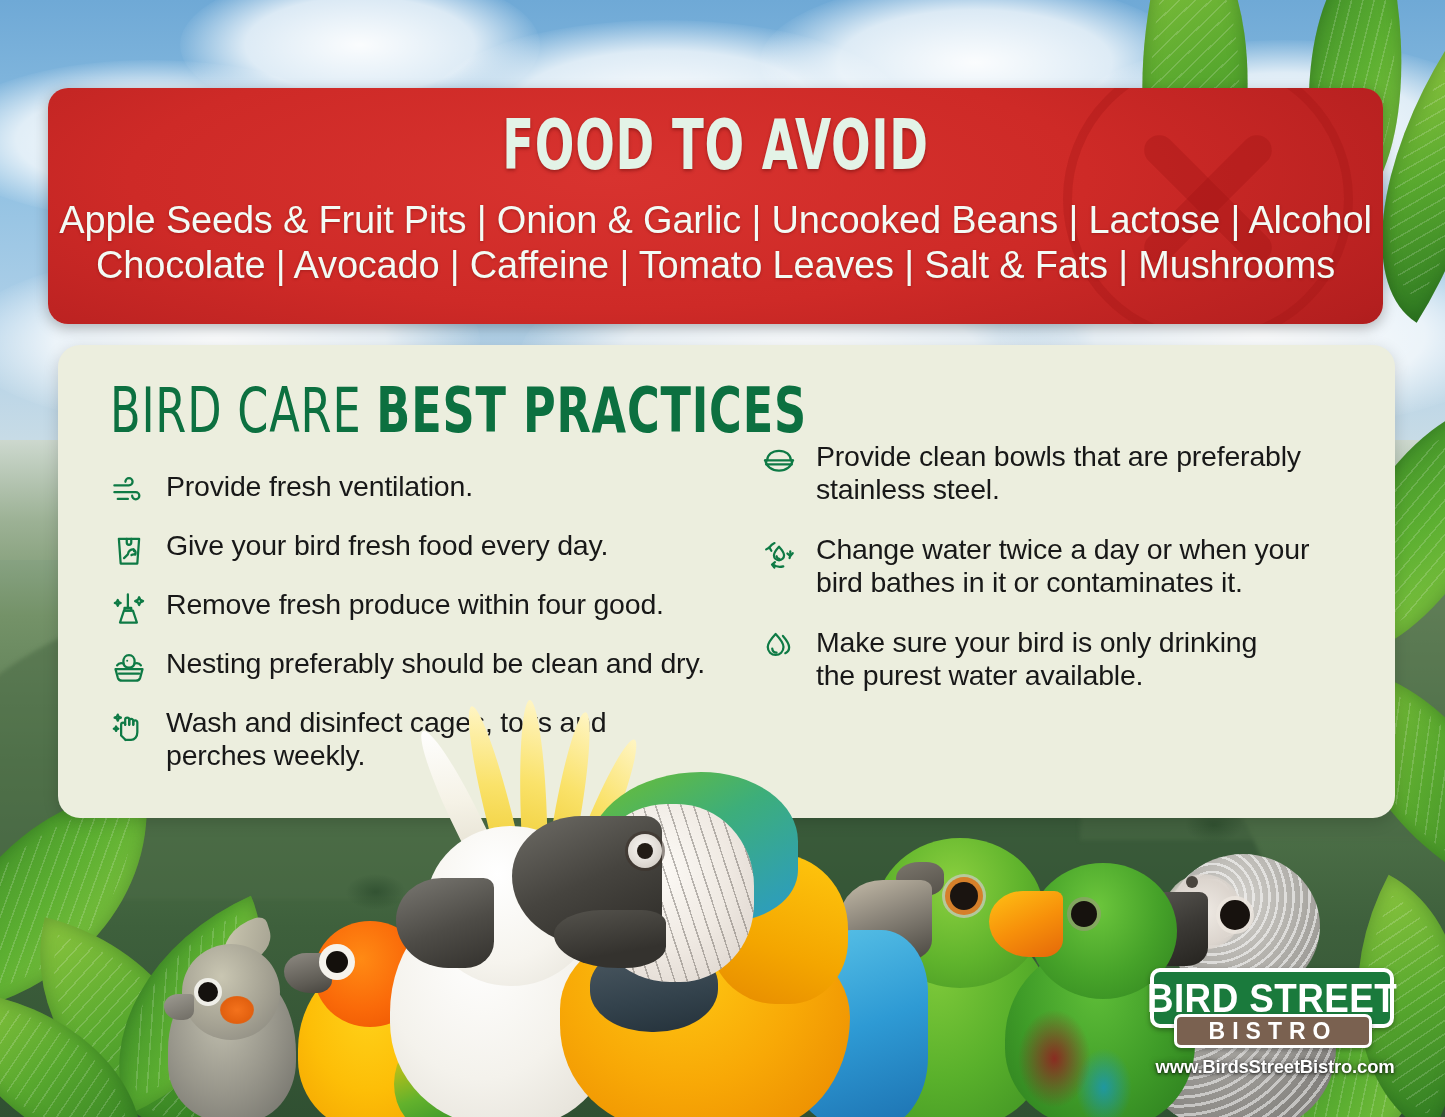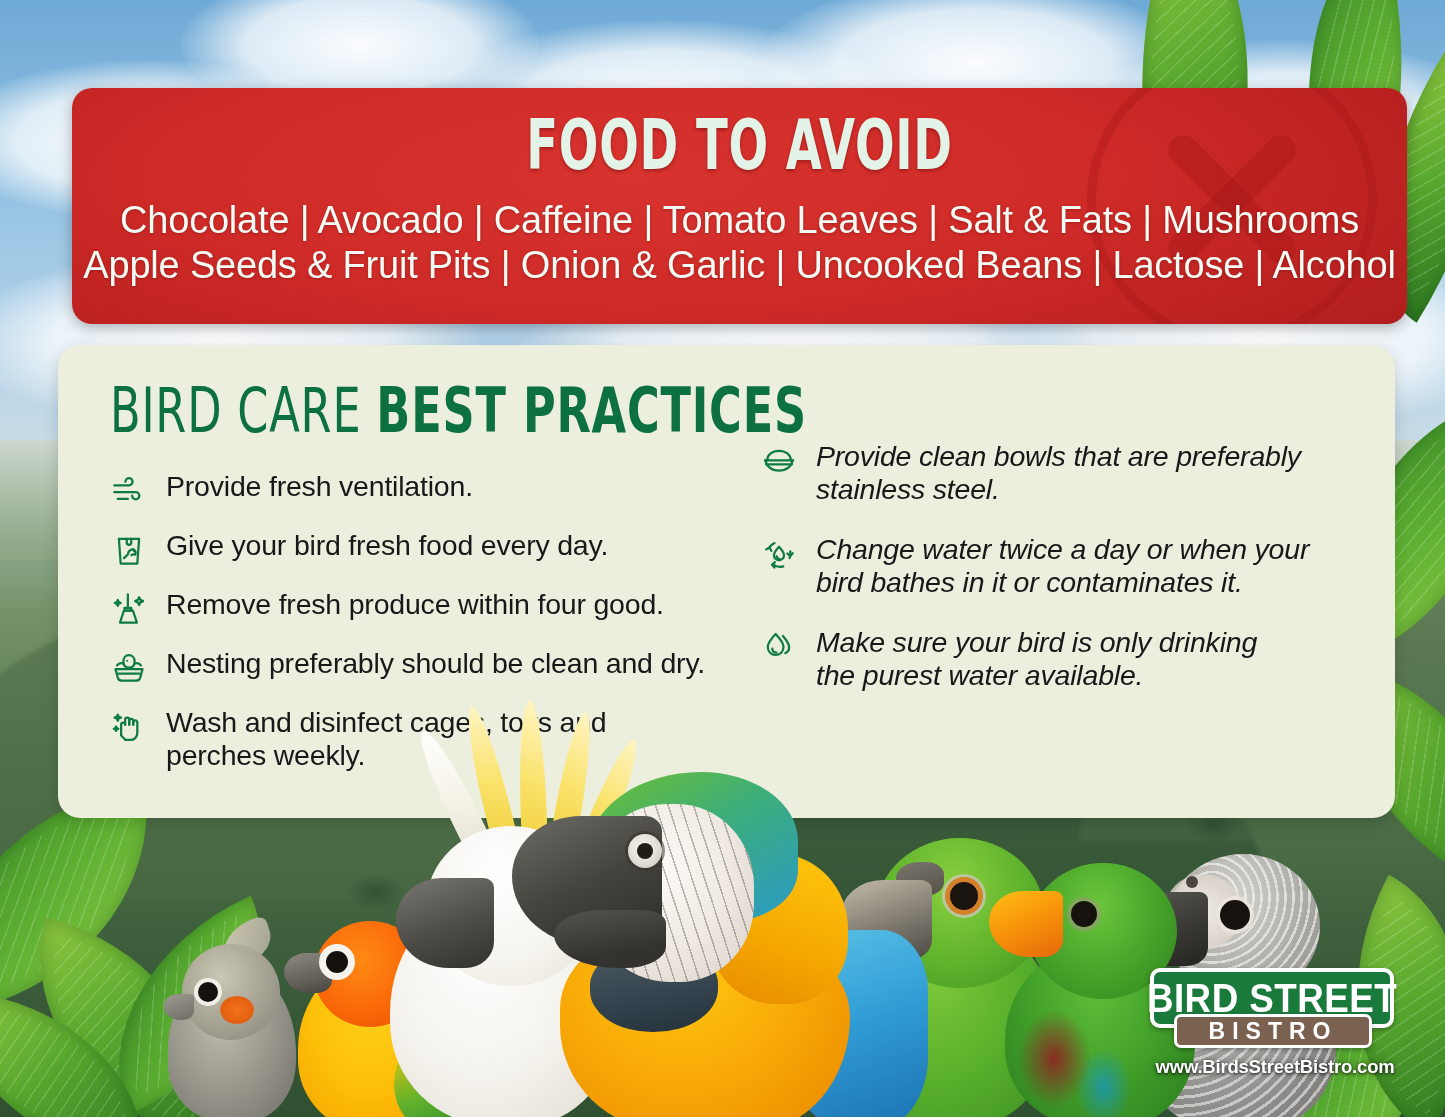--- a/index.html
+++ b/index.html
@@ -72,21 +72,21 @@
     position:absolute; left:8%; top:8%; width:84%; height:84%;
     border-radius:0 100% 0 100%;
     background:
       repeating-linear-gradient(118deg, rgba(255,255,255,0.16) 0 1.5px, rgba(255,255,255,0) 1.5px 11px);
   }
   .leaf.v2{ border-radius:100% 0 100% 0; background:linear-gradient(315deg,#9BD14B 0%,#5CAF31 50%,#2E7A24 100%); }
   .leaf.v2::after{ border-radius:100% 0 100% 0; }
 
   
   #avoid-banner{
-    position:absolute; left:72px; top:88px; width:1335px; height:236px;
+    position:absolute; left:48px; top:88px; width:1335px; height:236px;
     border-radius:20px;
     background:
       radial-gradient(ellipse 78% 120% at 42% 38%, #D8332F 0%, #CE2A27 46%, #B41F1F 86%, #A41A1A 100%);
     box-shadow:0 4px 14px rgba(0,0,0,.28);
     overflow:hidden;
     z-index:5;
   }
   .x-watermark{
     position:absolute; right:30px; top:-34px;
     width:290px; height:290px;
@@ -158,21 +158,21 @@
   .col{ position:absolute; }
   #col-left{ left:52px; top:125px; width:620px; }
   #col-right{ left:702px; top:95px; width:600px; }
 
   .tip{
     display:flex;
     align-items:flex-start;
     gap:18px;
   }
   #col-left .tip{ margin-bottom:19px; }
-  #col-right .tip{ margin-bottom:27px;font-style:italic; }
+  #col-right .tip{ margin-bottom:27px; }
 
   .tip-icon{
     flex:0 0 auto;
     width:38px; height:38px;
     margin-top:2px;
     display:flex; align-items:center; justify-content:center;
     color:#0E7A45;
   }
   .tip-icon svg{ display:block; width:36px; height:36px; }
 
@@ -584,22 +584,22 @@
 
     <div class="x-watermark">
       <div class="ring"></div>
       <div class="bar a"></div>
       <div class="bar b"></div>
     </div>
 
     <div id="avoid-title">FOOD TO AVOID</div>
 
     <div id="avoid-lines">
+      <div>Apple Seeds &amp; Fruit Pits | Onion &amp; Garlic | Uncooked Beans | Lactose | Alcohol</div>
       <div>Chocolate | Avocado | Caffeine | Tomato Leaves | Salt &amp; Fats | Mushrooms</div>
-      <div>Apple Seeds &amp; Fruit Pits | Onion &amp; Garlic | Uncooked Beans | Lactose | Alcohol</div>
     </div>
   </div>
 
   <div id="care-card">
 
     <div id="care-heading">
       <span class="light">BIRD CARE</span>
       <span class="bold">BEST PRACTICES</span>
     </div>
 

